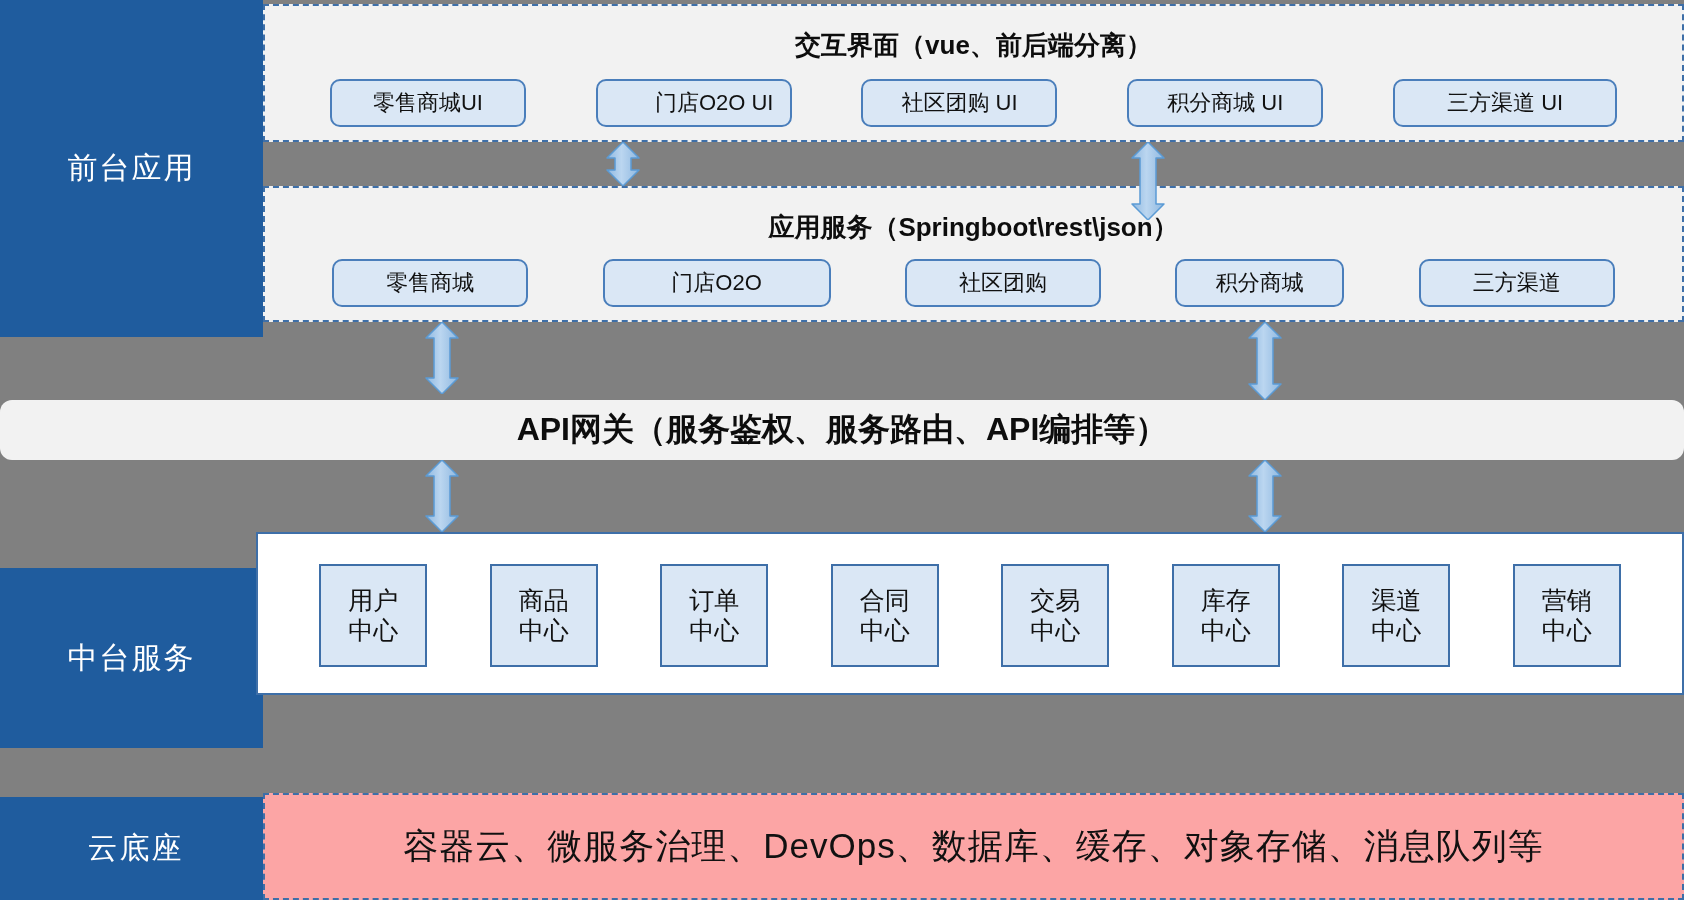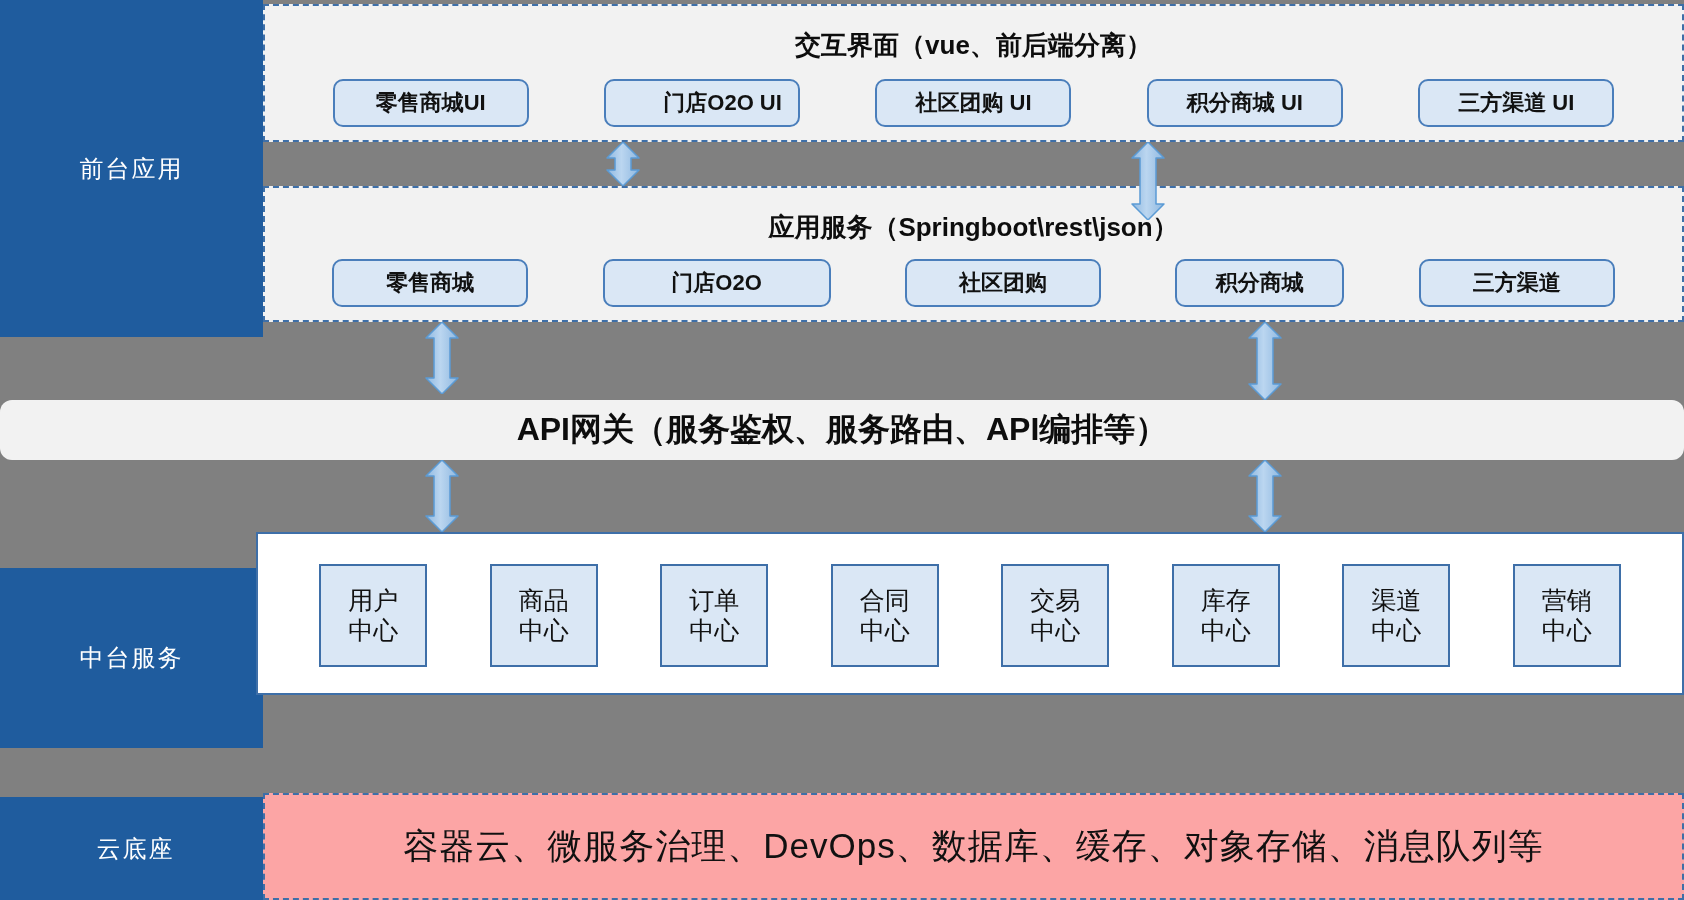--- a/index.html
+++ b/index.html
@@ -8,39 +8,39 @@
     background:#808080;
     font-family:"Liberation Sans","DejaVu Sans",sans-serif;
     overflow:hidden;position:relative;
   }
   .canvas{position:absolute;inset:0;}
 
   
   .rail{
     position:absolute;left:0;background:#1F5C9E;color:#fff;
     display:flex;align-items:center;justify-content:center;
-    font-size:24px;letter-spacing:2px;
+    font-size:30px;letter-spacing:2px;
   }
   #rail-front{top:0;width:263px;height:337px;}
   #rail-mid{top:568px;width:263px;height:180px;}
   #rail-cloud{top:797px;width:271px;height:103px;}
 
   
   .panel-dashed{
     position:absolute;background:#F2F2F2;
     border:2px dashed #3E6FA8;
     box-sizing:border-box;
   }
   .panel-title{
     width:100%;text-align:center;font-weight:bold;font-size:26px;color:#0d0d0d;
     letter-spacing:0px;
   }
   .chip-row{
     position:absolute;left:0;right:0;display:flex;
-    justify-content:space-around;align-items:center;font-weight:bold;
+    justify-content:space-around;align-items:center;
   }
   .chip{
     background:#DAE7F5;border:2px solid #4A7EBB;border-radius:10px;
     color:#111;font-size:22px;display:flex;align-items:center;justify-content:center;
     box-sizing:border-box;white-space:nowrap;
   }
 
   
   #panel-ui{left:263px;top:4px;width:1421px;height:138px;}
   #panel-ui .panel-title{position:absolute;top:22px;left:0;}
@@ -112,21 +112,21 @@
         </div>
         <div class="chip" style="width: 196px; padding-left: 41px;">
           <span>门店O2O UI</span>
         </div>
         <div class="chip" style="width: 196px;">
           <span>社区团购 UI</span>
         </div>
         <div class="chip" style="width: 196px;">
           <span>积分商城 UI</span>
         </div>
-        <div class="chip" style="width: 196px; text-align: center;">
+        <div class="chip" style="width: 224px; text-align: center;">
           <span>三方渠道 UI</span>
         </div>
       </div>
   </div>
 
   <div class="panel-dashed" id="panel-svc">
     <div class="panel-title">应用服务（Springboot\rest\json）</div>
     <div class="chip-row" id="svc-chips">
         <div class="chip" style="width: 196px;">
           <span>零售商城</span>

